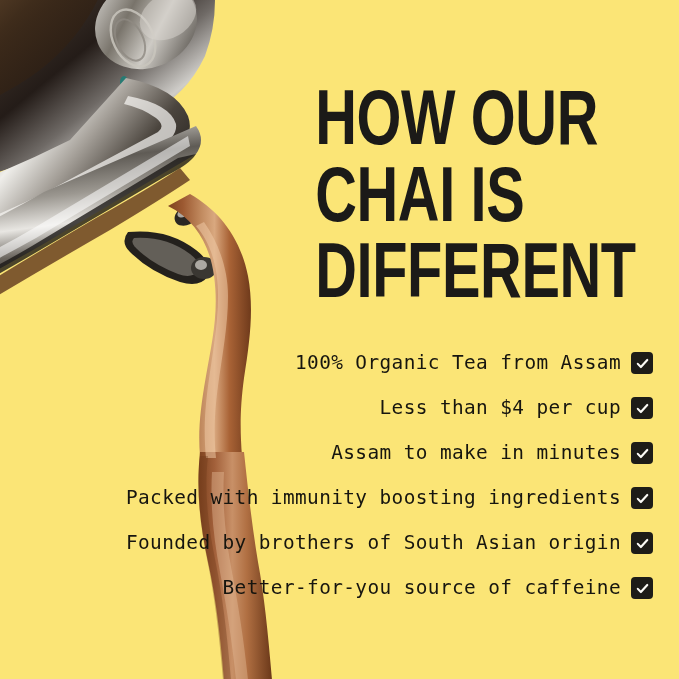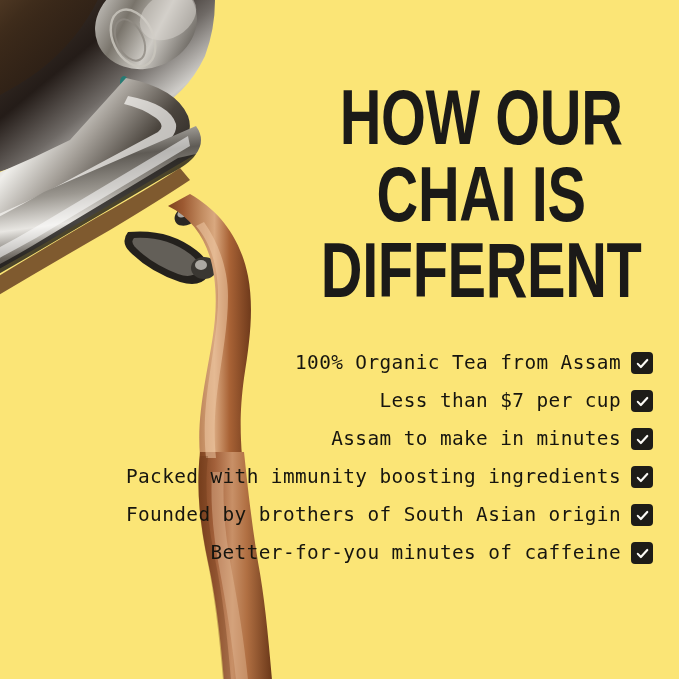--- a/index.html
+++ b/index.html
@@ -38,24 +38,24 @@
     left: 0;
     top: 180px;
     width: 340px;
     height: 500px;
     pointer-events: none;
   }
 
   
   .headline {
     position: absolute;
-    right: 24px;
+    right: 16px;
     top: 58px;
     width: 470px;
-    text-align: center;
+    text-align: left;
     color: #1b1a18;
   }
   .headline-line {
     display: block;
     font-family: "Liberation Sans Narrow", "Liberation Sans", sans-serif;
     font-weight: 700;
     font-size: 78px;
     line-height: 0.98;
     letter-spacing: -0.5px;
     text-transform: uppercase;
@@ -65,21 +65,21 @@
   }
 
   
   .benefits {
     position: absolute;
     right: 26px;
     top: 336px;
     width: 600px;
     display: flex;
     flex-direction: column;
-    gap: 16px;
+    gap: 23px;
     align-items: flex-end;
   }
   .benefit-row {
     display: flex;
     flex-direction: row;
     align-items: center;
     justify-content: flex-end;
     gap: 10px;
     white-space: nowrap;
   }
@@ -262,21 +262,21 @@
   <ul class="benefits" id="benefit-list">
       <li class="benefit-row" style="list-style: none;">
         <span class="benefit-text">100% Organic Tea from Assam</span>
         <span class="checkbox">
           <svg viewBox="0 0 24 24" aria-hidden="true">
             <path d="M4.5 12.6 L9.4 17.6 L19.6 6.4" fill="none" stroke="#fbfaf6" stroke-width="3.4" stroke-linecap="round" stroke-linejoin="round"></path>
           </svg>
         </span>
       </li>
       <li class="benefit-row" style="list-style: none;">
-        <span class="benefit-text">Less than $7 per cup</span>
+        <span class="benefit-text">Less than $4 per cup</span>
         <span class="checkbox">
           <svg viewBox="0 0 24 24" aria-hidden="true">
             <path d="M4.5 12.6 L9.4 17.6 L19.6 6.4" fill="none" stroke="#fbfaf6" stroke-width="3.4" stroke-linecap="round" stroke-linejoin="round"></path>
           </svg>
         </span>
       </li>
       <li class="benefit-row" style="list-style: none;">
         <span class="benefit-text">Assam to make in minutes</span>
         <span class="checkbox">
           <svg viewBox="0 0 24 24" aria-hidden="true">
@@ -294,21 +294,21 @@
       </li>
       <li class="benefit-row" style="list-style: none;">
         <span class="benefit-text">Founded by brothers of South Asian origin</span>
         <span class="checkbox">
           <svg viewBox="0 0 24 24" aria-hidden="true">
             <path d="M4.5 12.6 L9.4 17.6 L19.6 6.4" fill="none" stroke="#fbfaf6" stroke-width="3.4" stroke-linecap="round" stroke-linejoin="round"></path>
           </svg>
         </span>
       </li>
       <li class="benefit-row" style="list-style: none;">
-        <span class="benefit-text">Better-for-you minutes of caffeine</span>
+        <span class="benefit-text">Better-for-you source of caffeine</span>
         <span class="checkbox">
           <svg viewBox="0 0 24 24" aria-hidden="true">
             <path d="M4.5 12.6 L9.4 17.6 L19.6 6.4" fill="none" stroke="#fbfaf6" stroke-width="3.4" stroke-linecap="round" stroke-linejoin="round"></path>
           </svg>
         </span>
       </li>
     </ul>
 
 </div>
 

